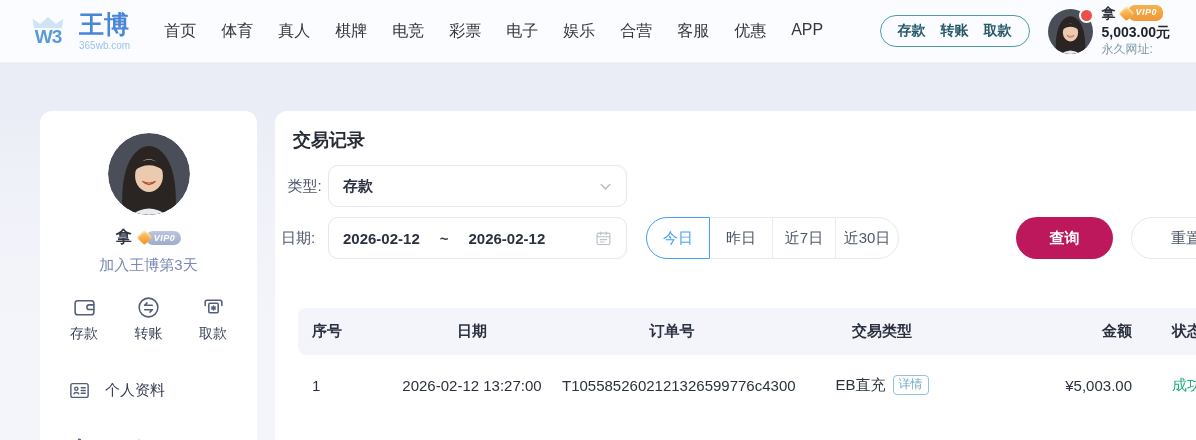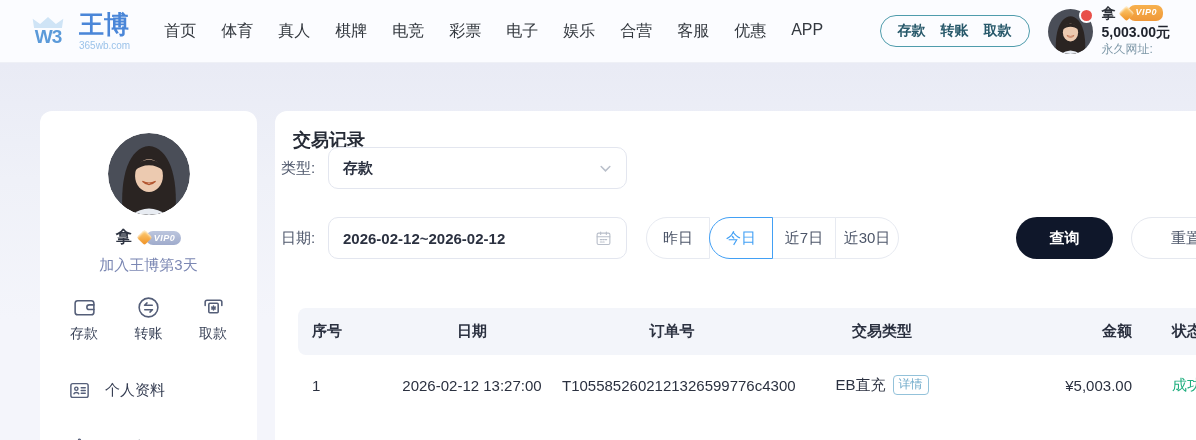--- a/index.html
+++ b/index.html
@@ -56,40 +56,40 @@
   .menu-item{display:flex;align-items:center;gap:14px;height:30px;margin-bottom:27px;
     font-size:15px;color:#333b50;cursor:pointer;}
   .menu-item svg{width:23px;height:23px;color:#555f7a;}
   
   .main-card{position:absolute;left:275px;top:111px;width:960px;height:380px;background:#fff;
     border-radius:12px;box-sizing:border-box;}
   .title-row{position:absolute;left:18px;top:17px;display:flex;align-items:baseline;gap:12px;white-space:nowrap;}
   .panel-title{font-size:18px;font-weight:700;color:#262b36;}
   .panel-subtitle{font-size:13px;color:#abb0bc;}
   .filter-row{position:absolute;display:flex;align-items:center;height:42px;}
-  .row-type{left:6px;top:36px;}
+  .row-type{left:6px;top:54px;text-align:center;}
   .row-date{left:6px;top:106px;}
   .f-label{width:47px;font-size:15px;color:#4e576b;}
   .select-box,.date-box{width:299px;height:42px;border:1px solid #e3e6ef;border-radius:10px;
     box-sizing:border-box;display:flex;align-items:center;padding:0 14px;background:#fff;cursor:pointer;}
   .select-value{font-size:15px;font-weight:700;color:#2b3140;}
   .chev{margin-left:auto;display:flex;}
-  .date-box{gap:0;}
+  .date-box{gap:20px;}
   .date-val{font-size:15px;font-weight:700;color:#2b3140;}
   .date-sep{font-size:15px;font-weight:700;color:#3a4050;}
   .cal{margin-left:auto;display:flex;}
   .range-group{position:absolute;left:371px;top:106px;display:flex;}
   .range-btn{width:64px;height:42px;box-sizing:border-box;background:#fff;border:1px solid #e7eaf1;
     margin-left:-1px;display:flex;align-items:center;justify-content:center;font-size:15px;
     color:#4c5568;cursor:pointer;}
   .range-btn:first-child{border-radius:21px 0 0 21px;margin-left:0;}
   .range-btn:last-child{border-radius:0 21px 21px 0;}
   .range-btn.active{color:#42a0f5;border-color:#42a0f5;position:relative;z-index:2;border-radius:21px 0 0 21px;}
   .btn-search{position:absolute;left:741px;top:106px;width:97px;height:42px;border:none;
-    border-radius:21px;background:#0f172a;color:#fff;font-size:15px;font-weight:700;cursor:pointer;
+    border-radius:21px;background:#be185d;color:#fff;font-size:15px;font-weight:700;cursor:pointer;
     font-family:inherit;}
   .btn-reset{position:absolute;left:856px;top:106px;width:110px;height:42px;box-sizing:border-box;
     border:1px solid #e5e8ef;border-radius:21px;background:#fff;color:#4c5568;font-size:15px;
     cursor:pointer;font-family:inherit;}
   .table-head{position:absolute;left:23px;top:197px;width:994px;height:47px;background:#f3f5fa;
     border-radius:8px;display:grid;grid-template-columns:70px 180px 220px 200px 150px 160px;
     align-items:center;padding-left:14px;box-sizing:content-box;
     font-size:15px;font-weight:700;color:#2b3140;}
   .table-row{position:absolute;left:23px;top:252px;width:994px;height:44px;display:grid;
     grid-template-columns:70px 180px 220px 200px 150px 160px;align-items:center;padding-left:14px;
@@ -263,22 +263,22 @@
         <span class="cal">
           <svg width="17" height="17" viewBox="0 0 24 24" fill="none" stroke="#b9bfca" stroke-width="1.6" stroke-linecap="round">
             <rect x="3" y="4.5" width="18" height="16" rx="2"></rect>
             <path d="M3 9.5h18M8 2.8v3.4M16 2.8v3.4M7.5 13.5h2M11 13.5h2M14.5 13.5h2M7.5 17h2M11 17h2"></path>
           </svg>
         </span>
       </div>
     </div>
 
     <div class="range-group">
+      <div class="range-btn active">今日</div>
       <div class="range-btn">昨日</div>
-      <div class="range-btn active">今日</div>
       <div class="range-btn">近7日</div>
       <div class="range-btn">近30日</div>
     </div>
 
     <button class="btn-search">查询</button>
     <button class="btn-reset">重置</button>
 
     <div class="table-head">
       <span class="c-left">序号</span>
       <span class="c-center">日期</span>

